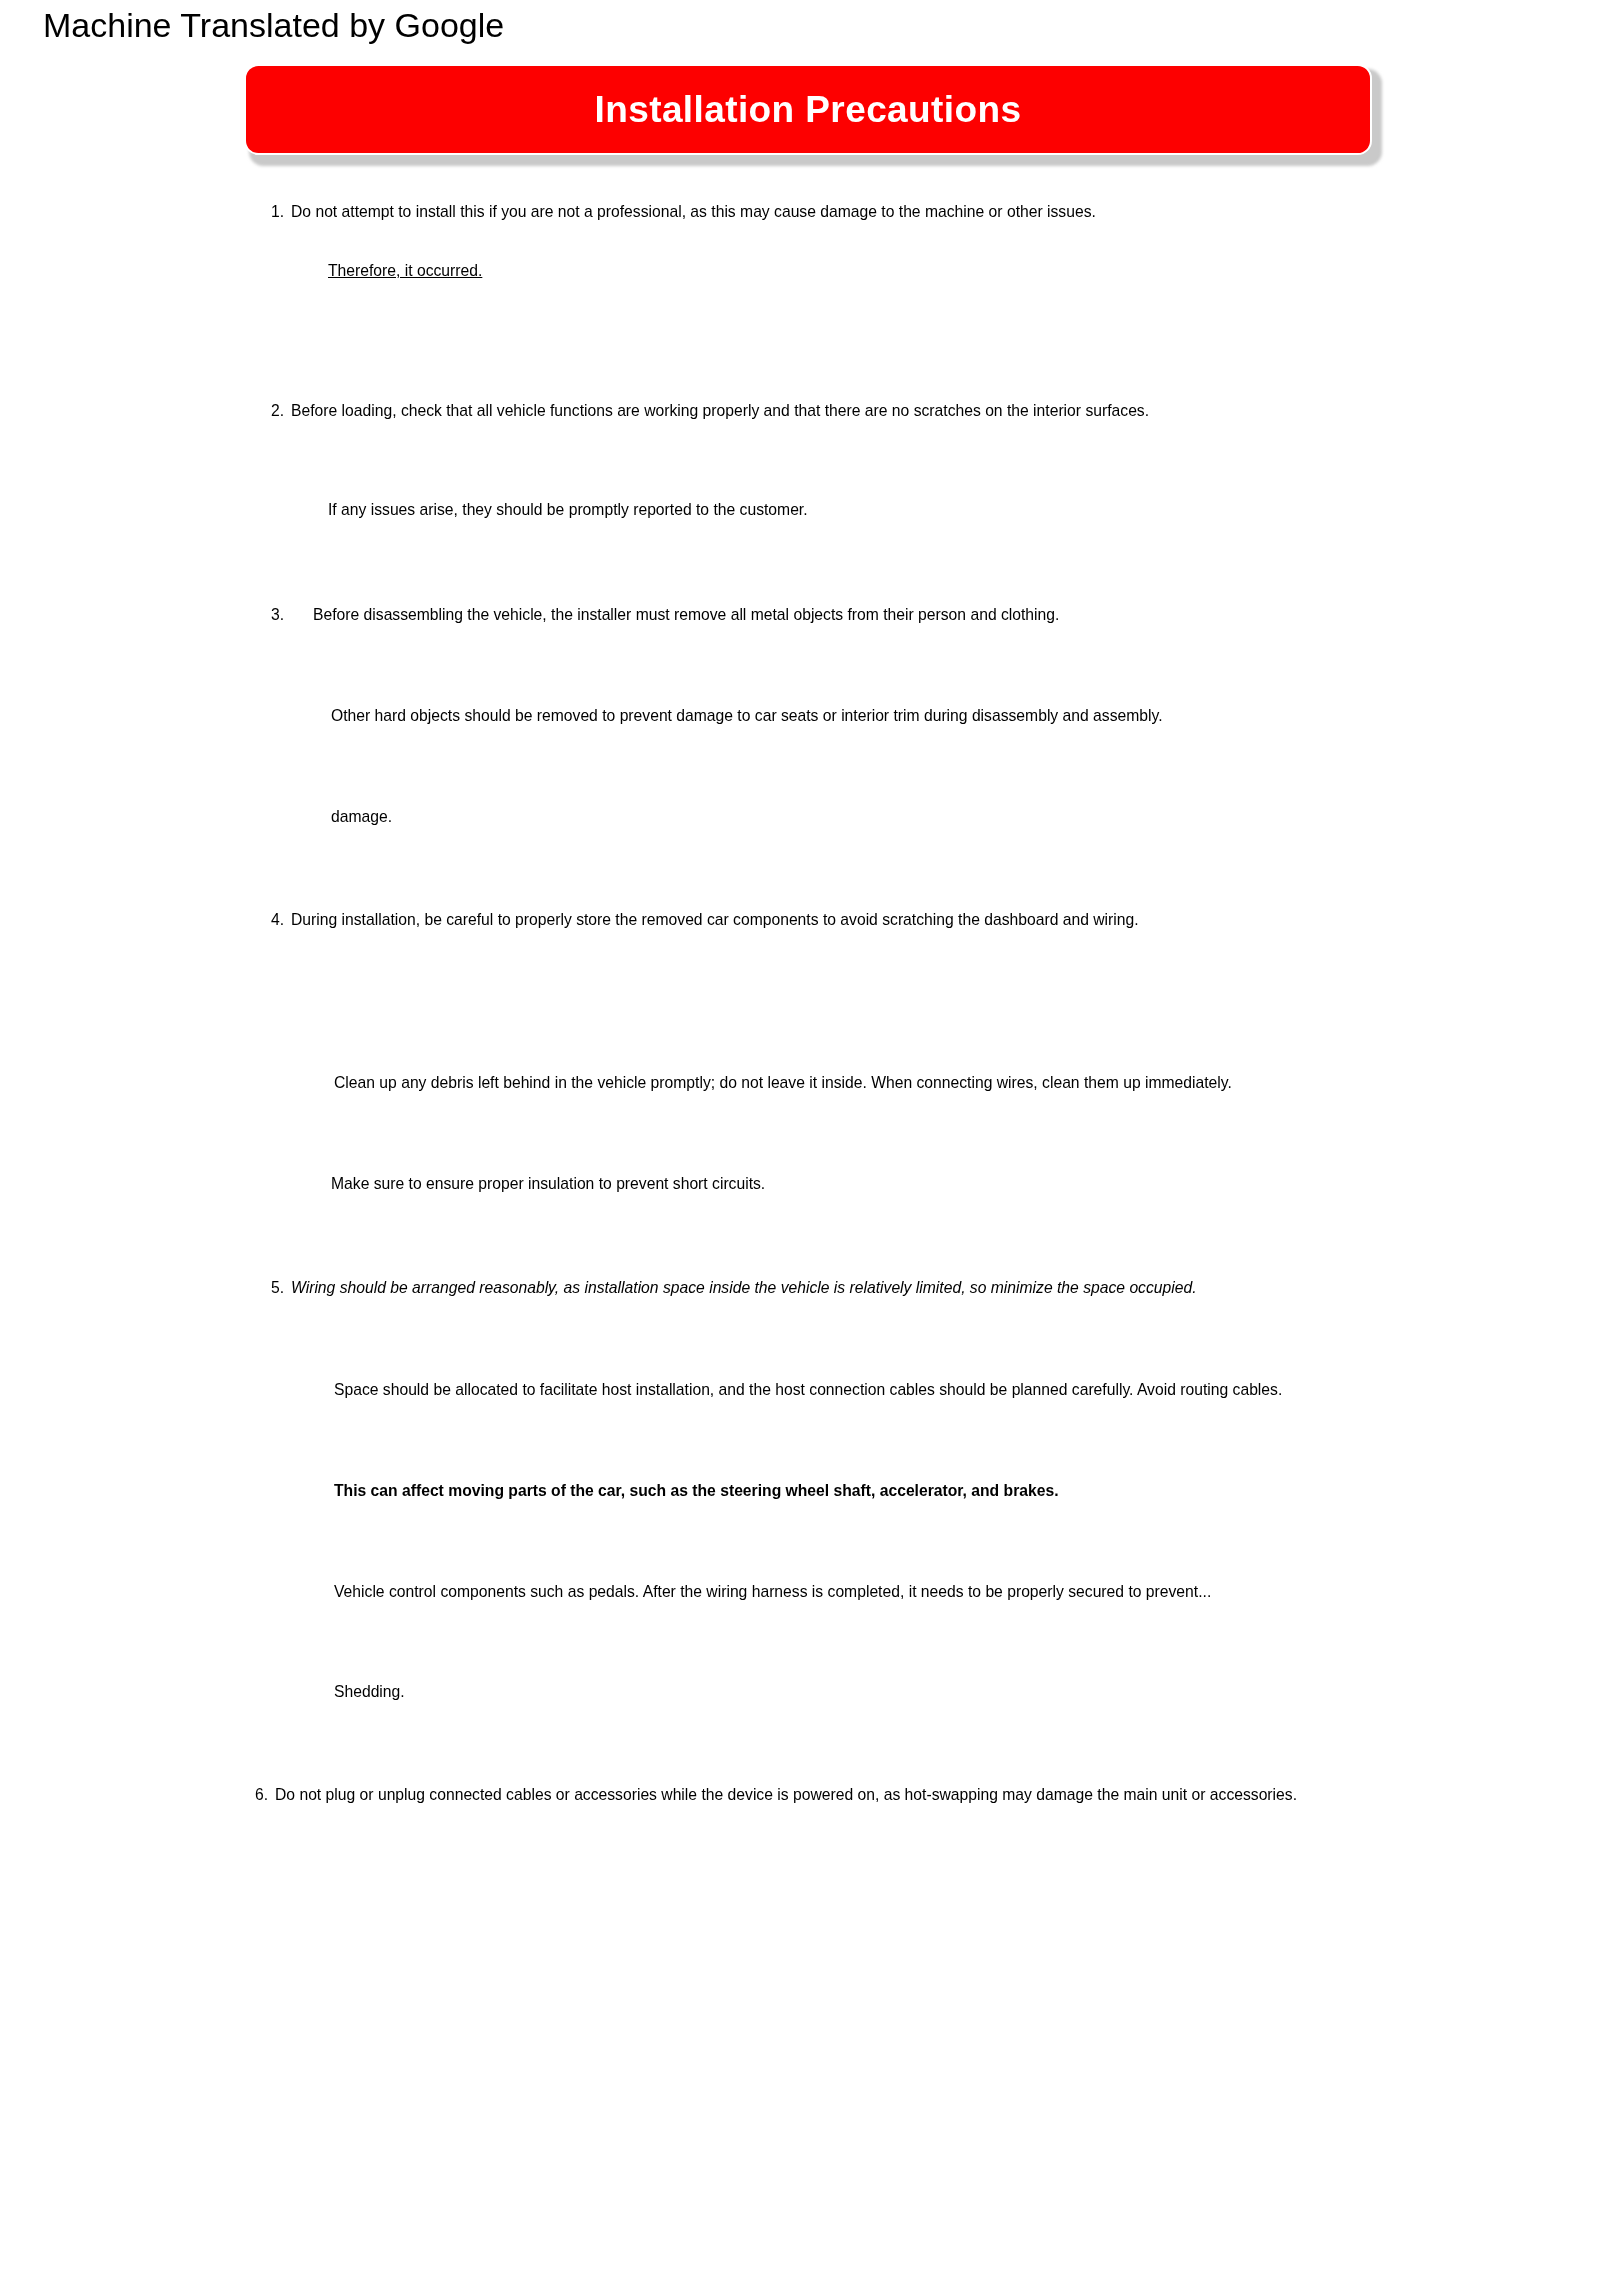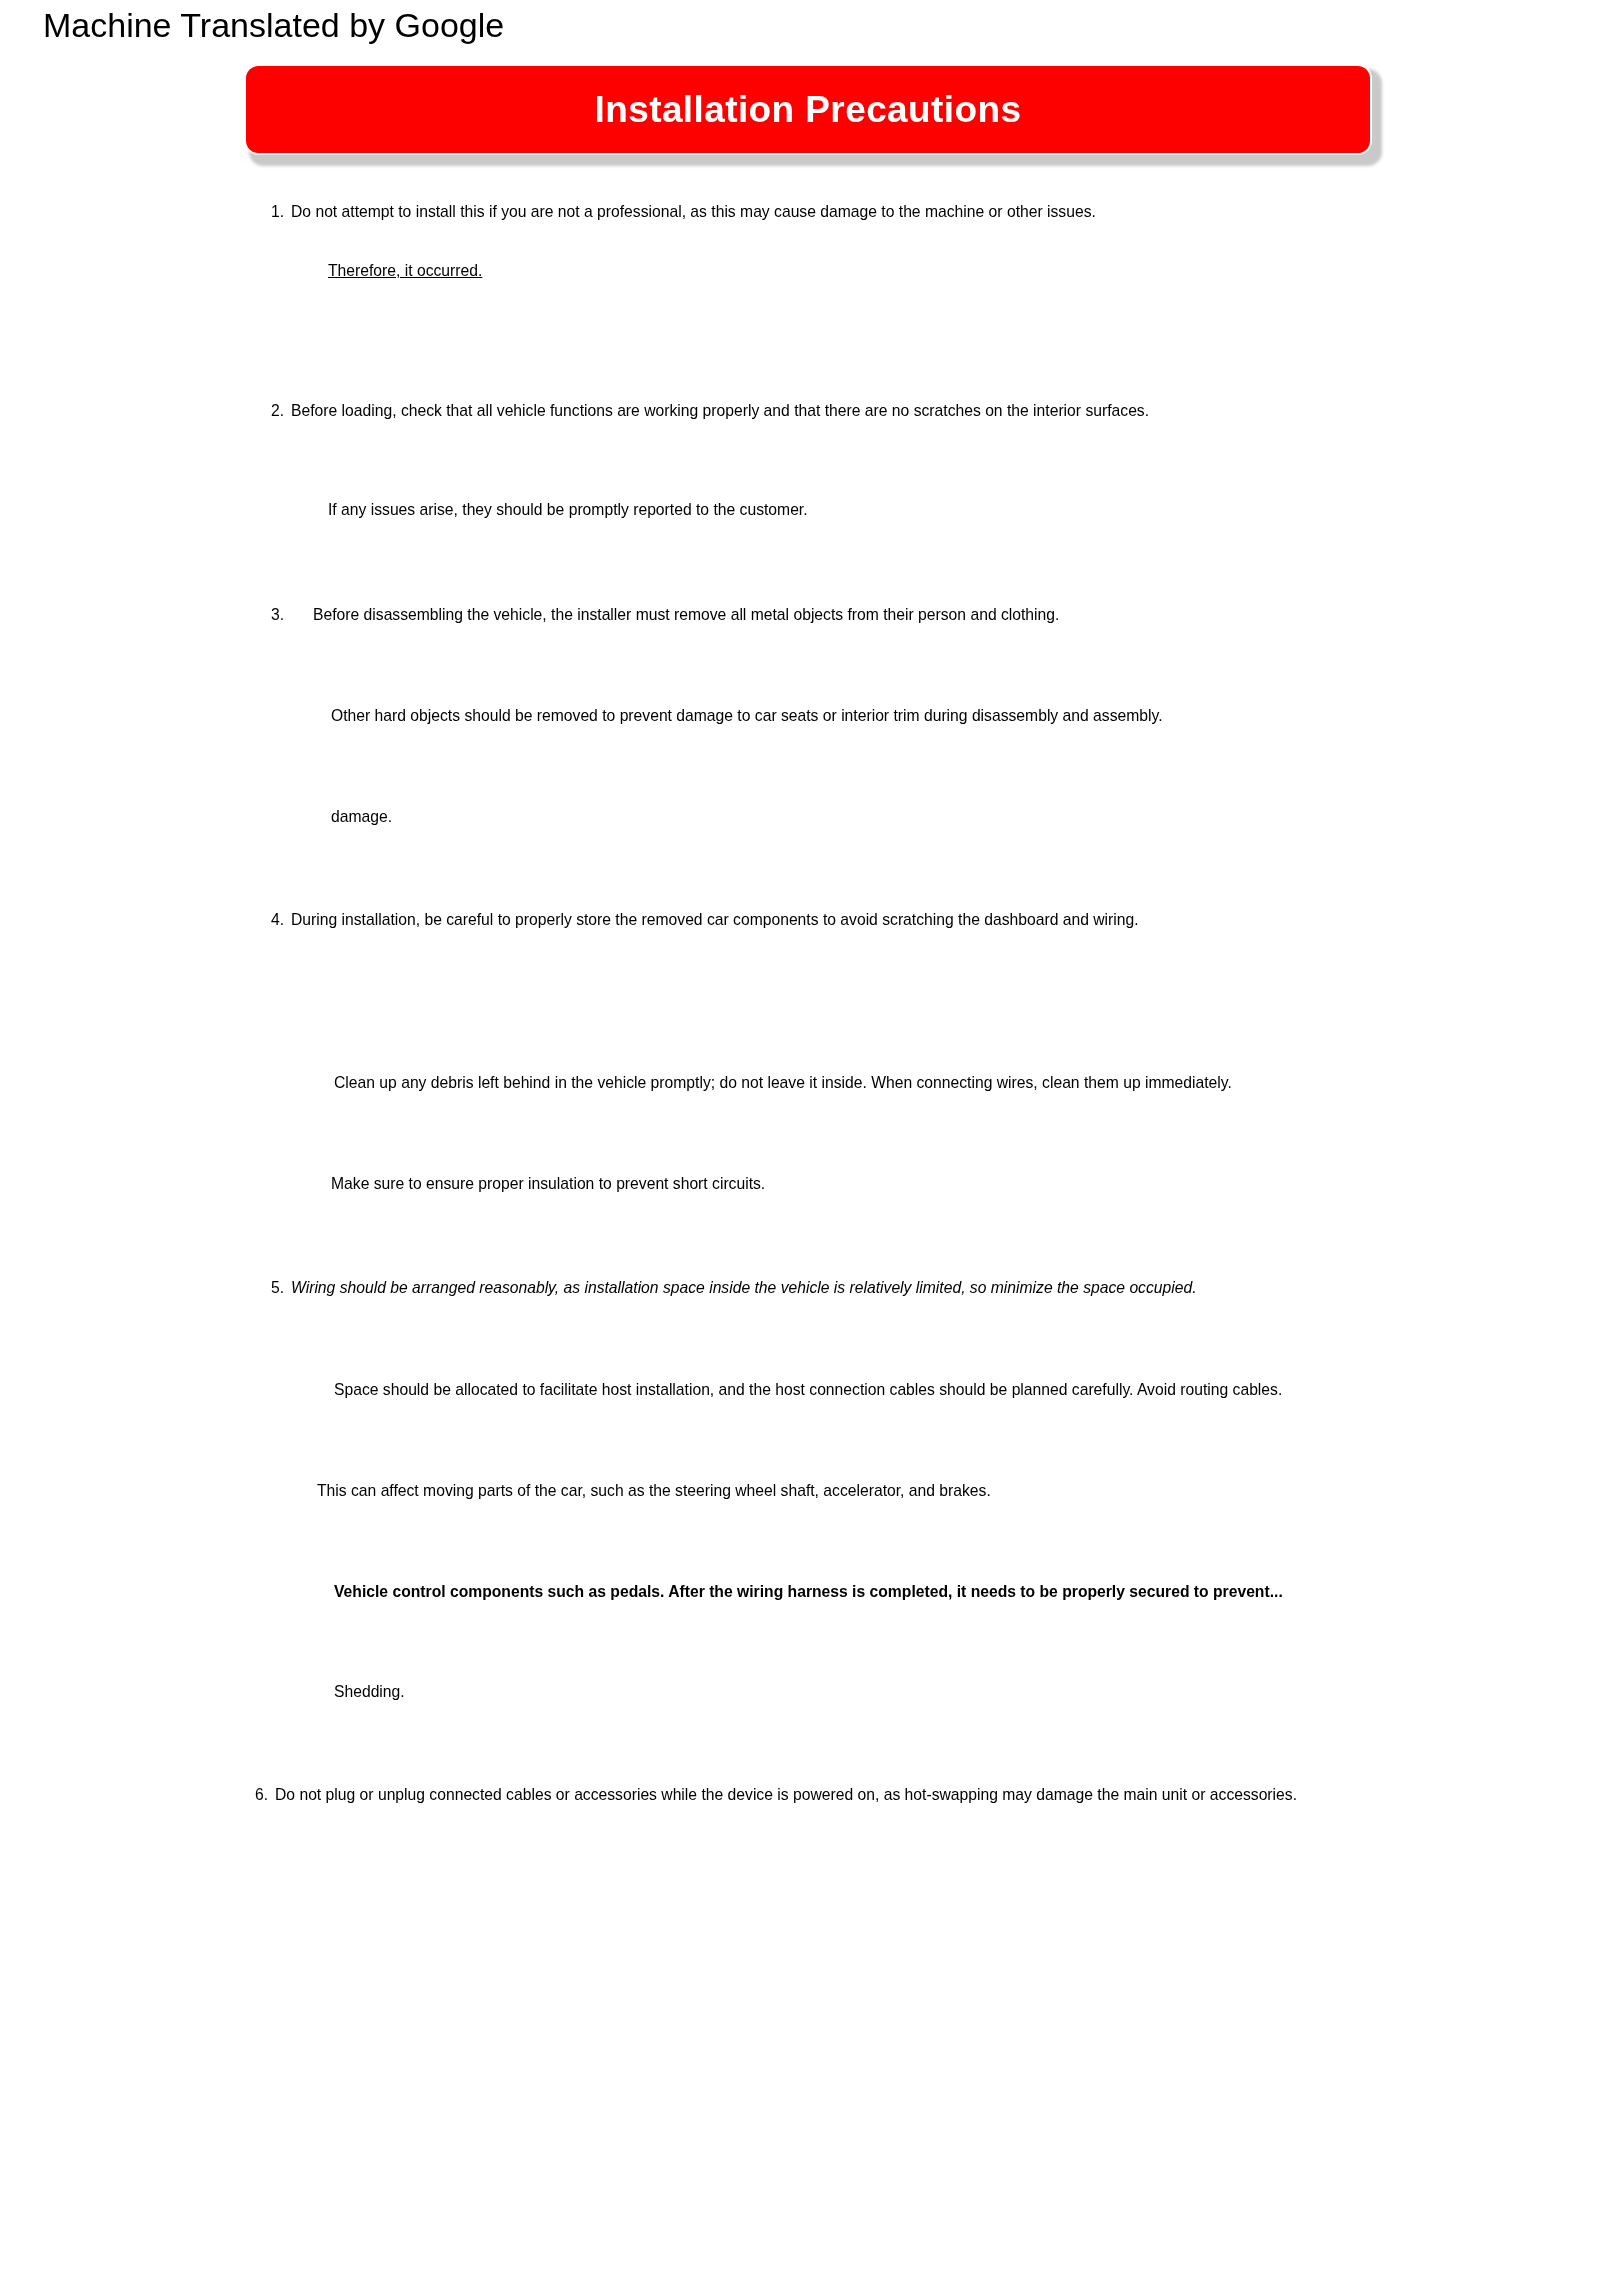--- a/index.html
+++ b/index.html
@@ -112,21 +112,21 @@
   <div class="row" style="left:331px; top:605px;">damage.</div>
 
   <div class="row" style="left:271px; top:708px;">4.</div>
   <div class="row" style="left:291px; top:708px;">During installation, be careful to properly store the removed car components to avoid scratching the dashboard and wiring.</div>
   <div class="row" style="left:334px; top:871px;">Clean up any debris left behind in the vehicle promptly; do not leave it inside. When connecting wires, clean them up immediately.</div>
   <div class="row" style="left:331px; top:972px;">Make sure to ensure proper insulation to prevent short circuits.</div>
 
   <div class="row" style="left:271px; top:1076px;">5.</div>
   <div class="row" style="left:291px; top:1076px;font-style:italic;">Wiring should be arranged reasonably, as installation space inside the vehicle is relatively limited, so minimize the space occupied.</div>
   <div class="row" style="left:334px; top:1178px;">Space should be allocated to facilitate host installation, and the host connection cables should be planned carefully. Avoid routing cables.</div>
-  <div class="row" style="left:317px; top:1279px;">This can affect moving parts of the car, such as the steering wheel shaft, accelerator, and brakes.</div>
-  <div class="row" style="left:334px; top:1380px;font-weight:bold;">Vehicle control components such as pedals. After the wiring harness is completed, it needs to be properly secured to prevent...</div>
+  <div class="row" style="left:334px; top:1279px;font-weight:bold;">This can affect moving parts of the car, such as the steering wheel shaft, accelerator, and brakes.</div>
+  <div class="row" style="left:334px; top:1380px;">Vehicle control components such as pedals. After the wiring harness is completed, it needs to be properly secured to prevent...</div>
   <div class="row" style="left:334px; top:1480px;">Shedding.</div>
 
   <div class="row" style="left:255px; top:1583px;">6.</div>
   <div class="row" style="left:275px; top:1583px;">Do not plug or unplug connected cables or accessories while the device is powered on, as hot-swapping may damage the main unit or accessories.</div>
 
 </div>
 
 
 </body></html>

